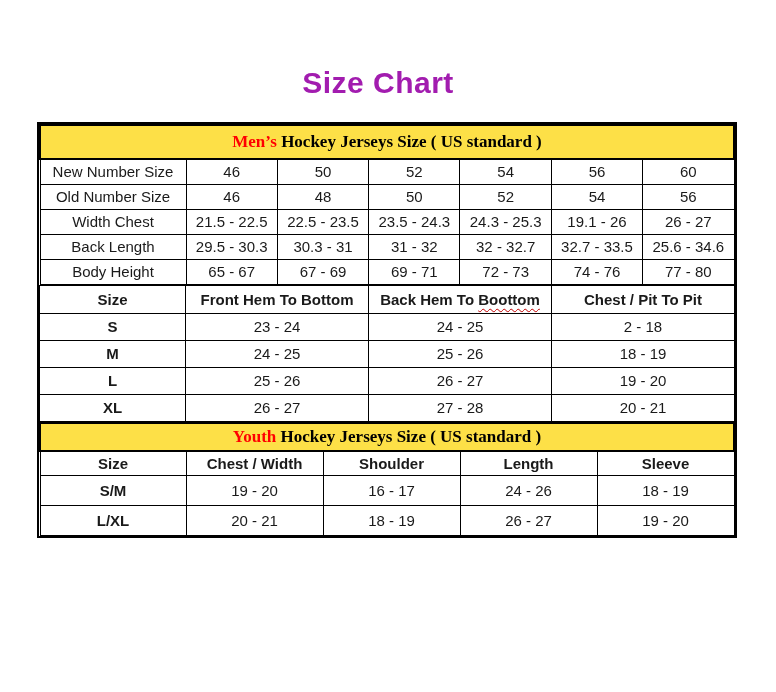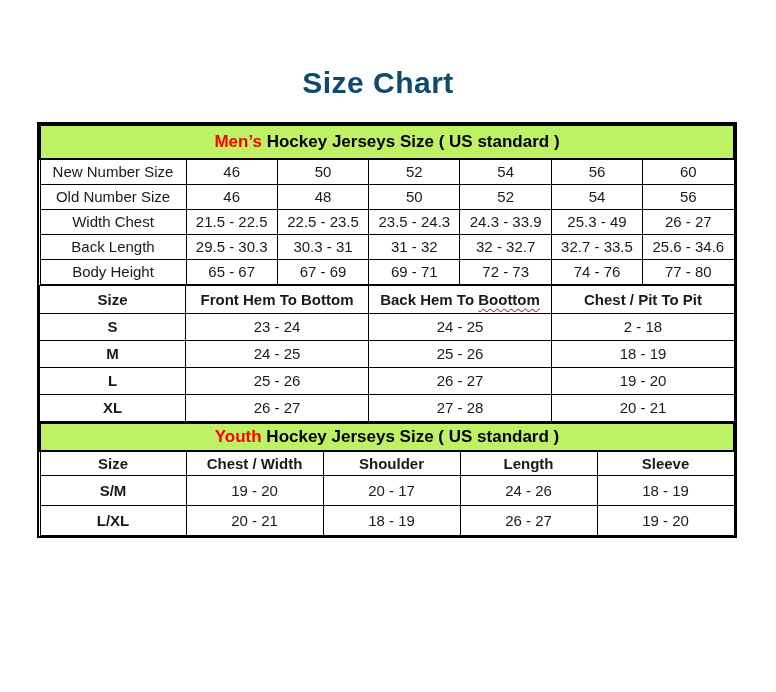--- a/index.html
+++ b/index.html
@@ -10,21 +10,21 @@
     font-family: "Liberation Sans", sans-serif;
     position: relative;
     color: #1a1a1a;
   }
   .page-title {
     position: absolute;
     top: 66px; left: 0; right: 40px;
     text-align: center;
     font-size: 30px;
     font-weight: bold;
-    color: #0c4a6e;
+    color: #a21caf;
     letter-spacing: 0.5px;
     padding-left: 20px;
   }
   .chart-wrap {
     position: absolute;
     left: 37px; top: 122px;
     width: 700px;
     border: 2px solid #000;
   }
   table {
@@ -35,25 +35,26 @@
   td, th {
     border: 1px solid #000;
     text-align: center;
     vertical-align: middle;
     font-size: 15px;
     padding: 0 2px;
     overflow: hidden;
     white-space: nowrap;
   }
   .band-cell {
-    background: #bef264;
+    background: #fde047;
     border: 2px solid #000;
     height: 34px;
     font-size: 17px;
     font-weight: bold;
+    font-family: Liberation Serif, serif;
   }
   .band-cell--youth { height: 28px; }
   .band-highlight { color: #FF0000; }
   .band-rest { color: #000000; }
   .col-head { font-weight: bold; height: 25px; }
   .row-label { font-weight: normal; }
   .row-label--bold { font-weight: bold; }
   .mens-row td { height: 25px; margin-top: 28px; }
   .mens-head th { height: 26px; }
   .womens-head th { height: 28px; }
@@ -107,22 +108,22 @@
       <td>50</td>
       <td>52</td>
       <td>54</td>
       <td>56</td>
     </tr>
     <tr class="mens-row">
       <td class="row-label">Width Chest</td>
       <td>21.5 - 22.5</td>
       <td>22.5 - 23.5</td>
       <td>23.5 - 24.3</td>
-      <td>24.3 - 33.9</td>
-      <td>25.3 - 49</td>
+      <td>24.3 - 25.3</td>
+      <td>19.1 - 26</td>
       <td>26 - 27</td>
     </tr>
     <tr class="mens-row">
       <td class="row-label">Back Length</td>
       <td>29.5 - 30.3</td>
       <td>30.3 - 31</td>
       <td>31 - 32</td>
       <td>32 - 32.7</td>
       <td>32.7 - 33.5</td>
       <td>25.6 - 34.6</td>
@@ -197,21 +198,21 @@
     <tr class="youth-head">
       <th class="col-head">Size</th>
       <th class="col-head">Chest / Width</th>
       <th class="col-head">Shoulder</th>
       <th class="col-head">Length</th>
       <th class="col-head">Sleeve</th>
     </tr>
     <tr class="youth-row">
       <td class="row-label row-label--bold">S/M</td>
       <td>19 - 20</td>
-      <td>20 - 17</td>
+      <td>16 - 17</td>
       <td>24 - 26</td>
       <td>18 - 19</td>
     </tr>
     <tr class="youth-row">
       <td class="row-label row-label--bold">L/XL</td>
       <td>20 - 21</td>
       <td>18 - 19</td>
       <td>26 - 27</td>
       <td>19 - 20</td>
     </tr>

